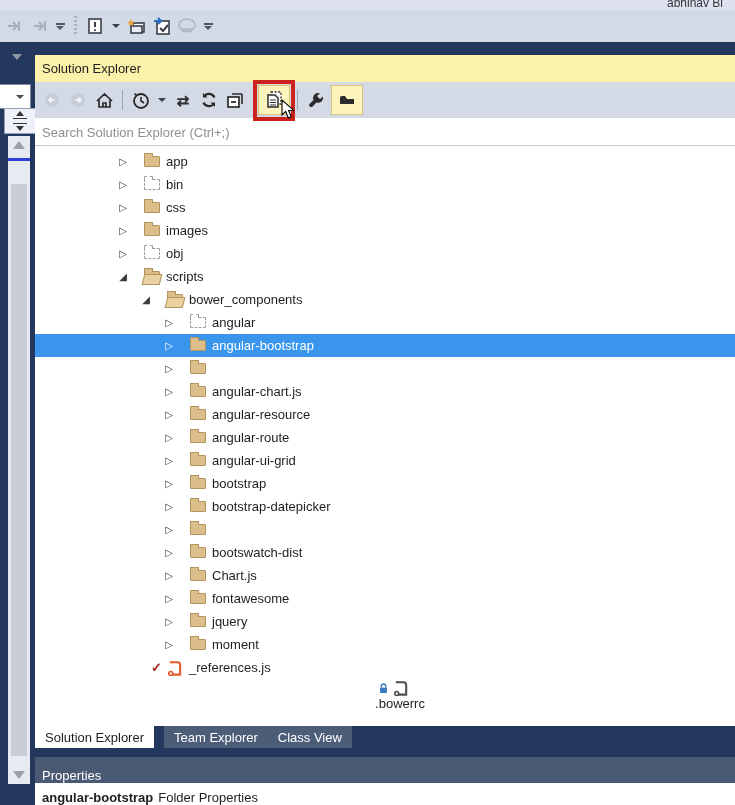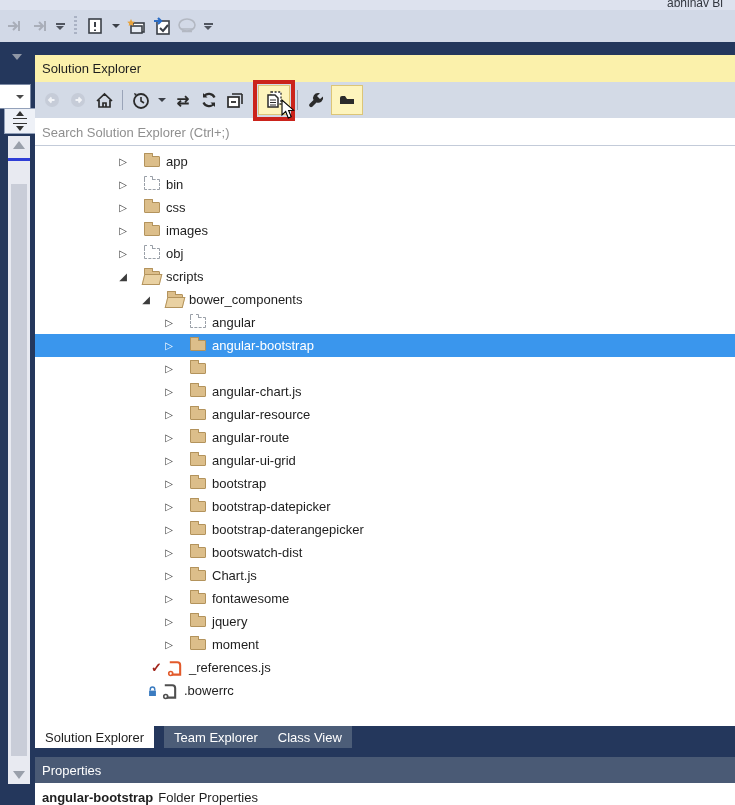--- a/index.html
+++ b/index.html
@@ -64,21 +64,21 @@
   .lock-pos { position:absolute; left:-13px; top:4px; }
   .lbl { padding-right:6px; }
 
   
   .se-tabs { position:absolute; left:35px; top:726px; width:700px; height:22px; background:#24375c; display:flex; }
   .tab { height:22px; display:flex; align-items:center; padding:0 10px; color:#fff; }
   .tab.active { background:#fff; color:#1e1e1e; }
   .tab.inactive { background:#4c5d78; }
 
   
-  .props-header { position:absolute; left:35px; top:757px; width:700px; height:26px; background:#4a5a75; color:#fff; display:flex; align-items:center; padding-left:7px; }
+  .props-header { position:absolute; left:35px; top:757px; width:700px; height:26px; background:#4a5a75; color:#fff; display:flex; align-items:flex-end; padding-left:7px; }
   .props-body { position:absolute; left:35px; top:783px; width:700px; height:22px; background:#fff; display:flex; align-items:flex-end; padding:3px 0 0 7px; overflow:hidden; }
   .props-body b { font-weight:bold; }
   .props-body .desc { margin-left:5px; }
 
   
   .tooltip { position:absolute; left:278px; top:124px; z-index:40; background:linear-gradient(#fbfbfb,#e9e9e9); border:1px solid #9b9b9b; border-radius:2px; padding:4px 10px 5px 10px; font-size:13px; color:#484848; box-shadow:2px 3px 4px rgba(0,0,0,0.35); }
 
   
   .cursor { position:absolute; left:281px; top:99px; z-index:50; pointer-events:none; }
 
@@ -345,21 +345,20 @@
           <span class="ico-wrap">
             <span class="icon-folder"></span>
           </span>
           <span class="lbl">bootstrap-datepicker</span>
         </div>
         <div class="row" style="padding-left: 128px;">
           <span class="arr">▷</span>
           <span class="ico-wrap">
             <span class="icon-folder"></span>
           </span>
-          <span class="lbl">bootstrap-daterangepicker</span>
         </div>
         <div class="row" style="padding-left: 128px;">
           <span class="arr">▷</span>
           <span class="ico-wrap">
             <span class="icon-folder"></span>
           </span>
           <span class="lbl">bootswatch-dist</span>
         </div>
         <div class="row" style="padding-left: 128px;">
           <span class="arr">▷</span>
@@ -393,21 +392,21 @@
           <span class="arr"></span>
           <span class="ico-wrap">
             <svg width="18" height="18" viewBox="0 0 18 18">
               <path d="M4 3 h8 a3 3 0 0 1 3 3 v10 h-9" fill="none" stroke="#e25a2b" stroke-width="2.2"></path>
               <circle cx="5" cy="14.8" r="2.1" fill="none" stroke="#e25a2b" stroke-width="1.7"></circle>
             </svg>
             <span class="check-mark">✓</span>
           </span>
           <span class="lbl">_references.js</span>
         </div>
-        <div class="row" style="padding-left: 100px;">
+        <div class="row" style="padding-left: 36px; flex-direction: column;">
           <span class="arr"></span>
           <span class="ico-wrap">
             <svg width="18" height="18" viewBox="0 0 18 18">
               <path d="M4 3 h8 a3 3 0 0 1 3 3 v10 h-9" fill="none" stroke="#4f4f4f" stroke-width="2.2"></path>
               <circle cx="5" cy="14.8" r="2.1" fill="none" stroke="#4f4f4f" stroke-width="1.7"></circle>
             </svg>
             <span class="lock-pos">
               <svg width="9" height="11" viewBox="0 0 10 12">
                 <path d="M2.5 5 V3.5 a2.5 2.5 0 0 1 5 0 V5" stroke="#3a7bc0" fill="none" stroke-width="1.6"></path>
                 <rect x="1.2" y="5" width="7.6" height="6" fill="#3a7bc0"></rect>

